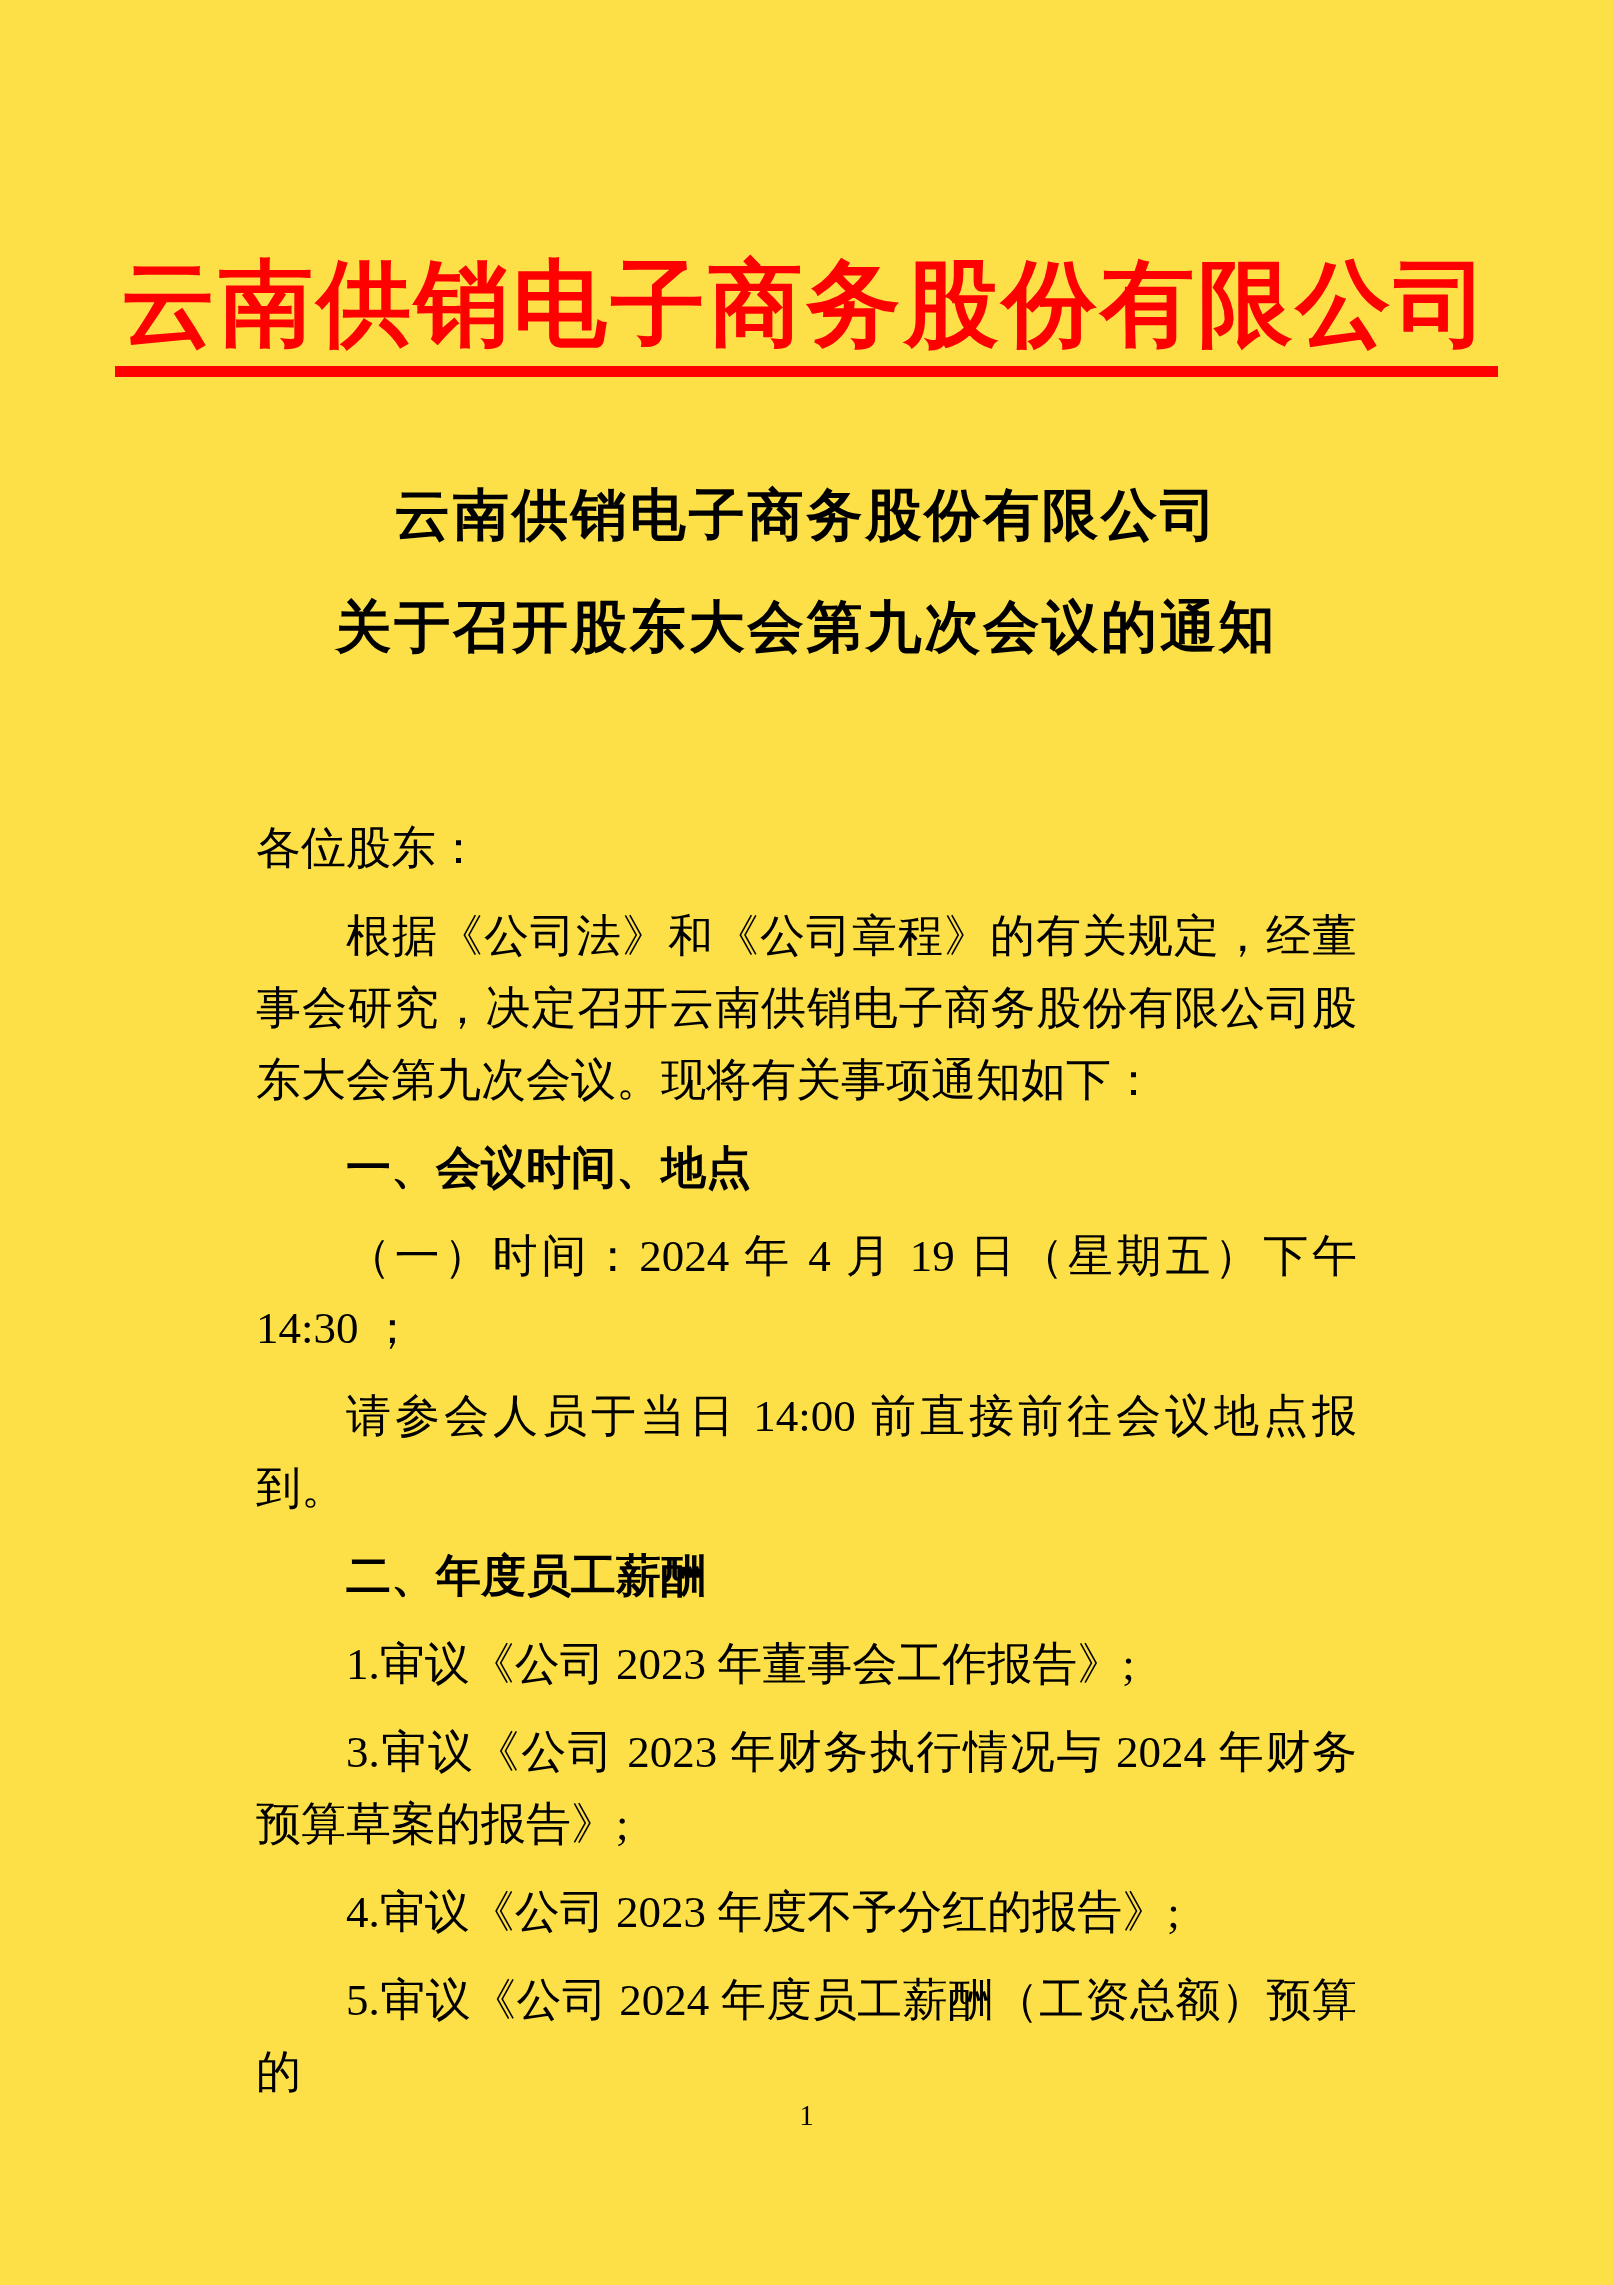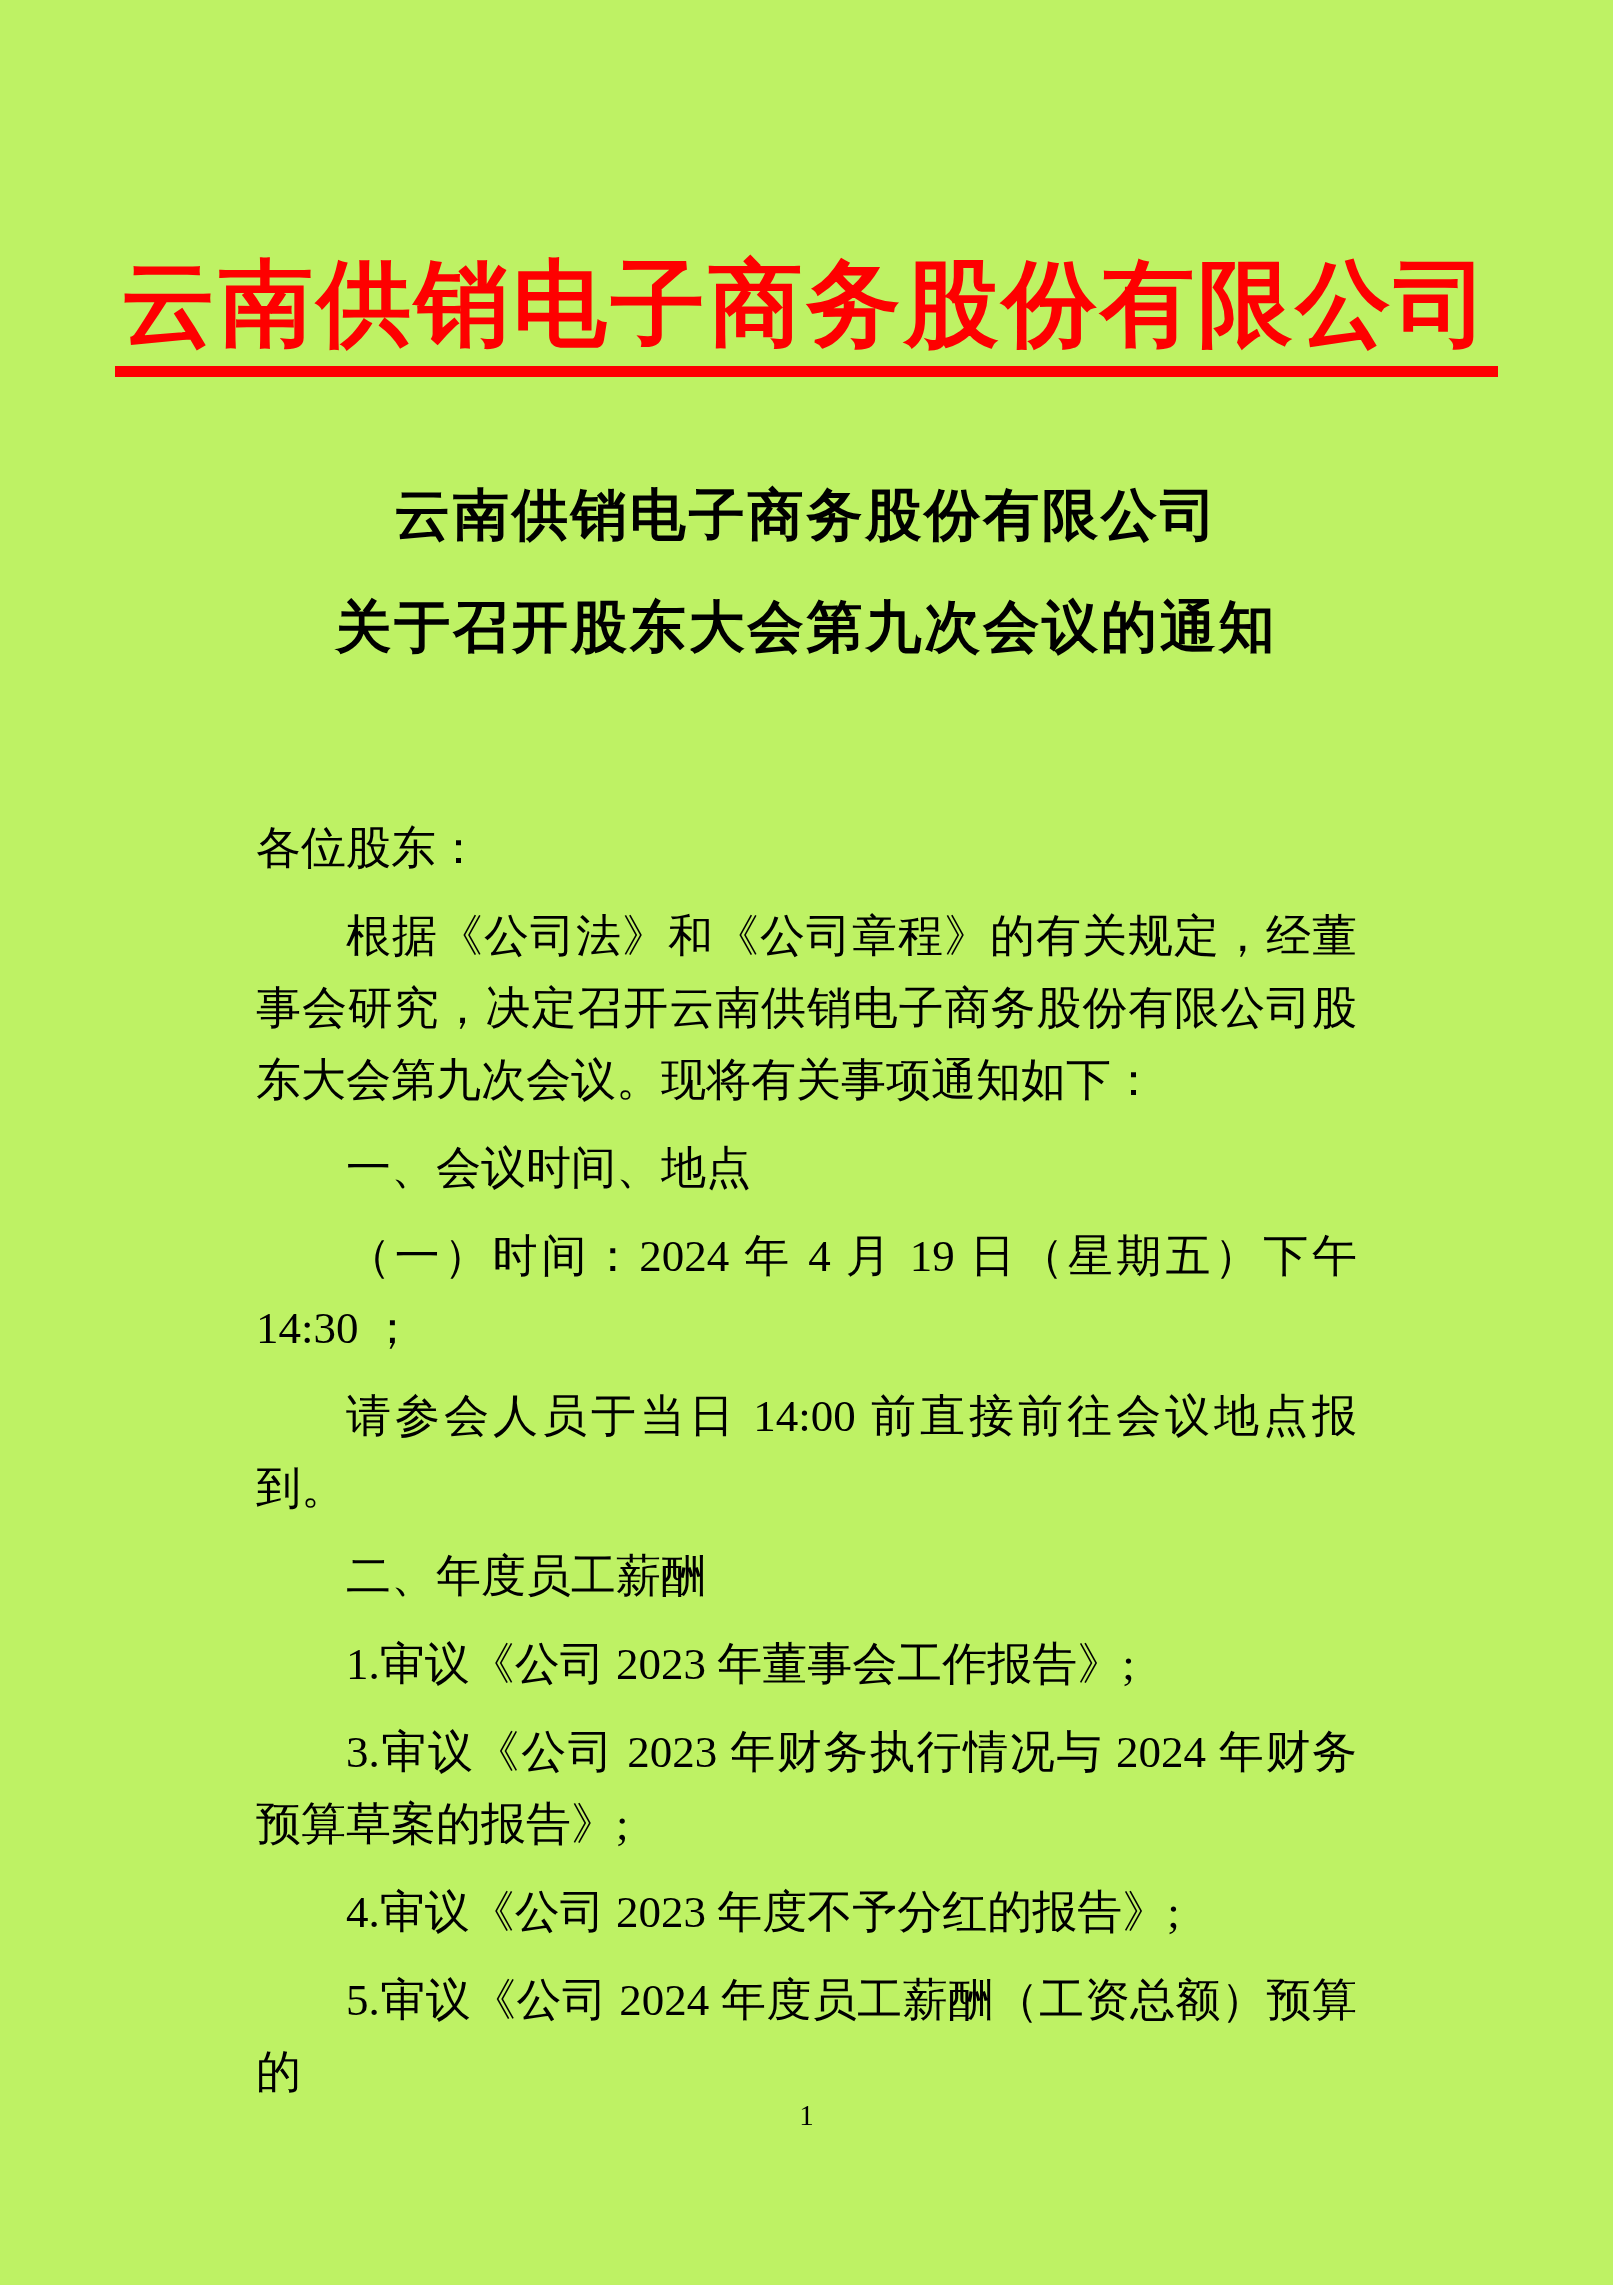--- a/index.html
+++ b/index.html
@@ -4,21 +4,21 @@
 <style>
   html, body {
     margin: 0;
     padding: 0;
     background: #ffffff;
   }
   .page {
     position: relative;
     width: 1613px;
     height: 2286px;
-    background: #bef264;
+    background: #fde047;
     overflow: hidden;
     color: #000000;
     font-family: "Liberation Serif", "DejaVu Serif", serif;
   }
   
   .letterhead {
     position: absolute;
     top: 253px;
     left: 0;
     right: 0;
@@ -61,21 +61,21 @@
     color: #000000;
   }
   .para {
     margin: 16px;
   }
   .indent {
     text-indent: 2em;
   }
   .heading-hei {
     text-indent: 2em;
-    font-weight: normal;
+    font-weight: bold;
     font-family: "Liberation Sans", "DejaVu Sans", sans-serif;
   }
   .heading-kai {
     text-indent: 2em;
     font-weight: bold;
     font-family: "Liberation Serif", "DejaVu Serif", serif;
   }
   
   .page-footer {
     position: absolute;

